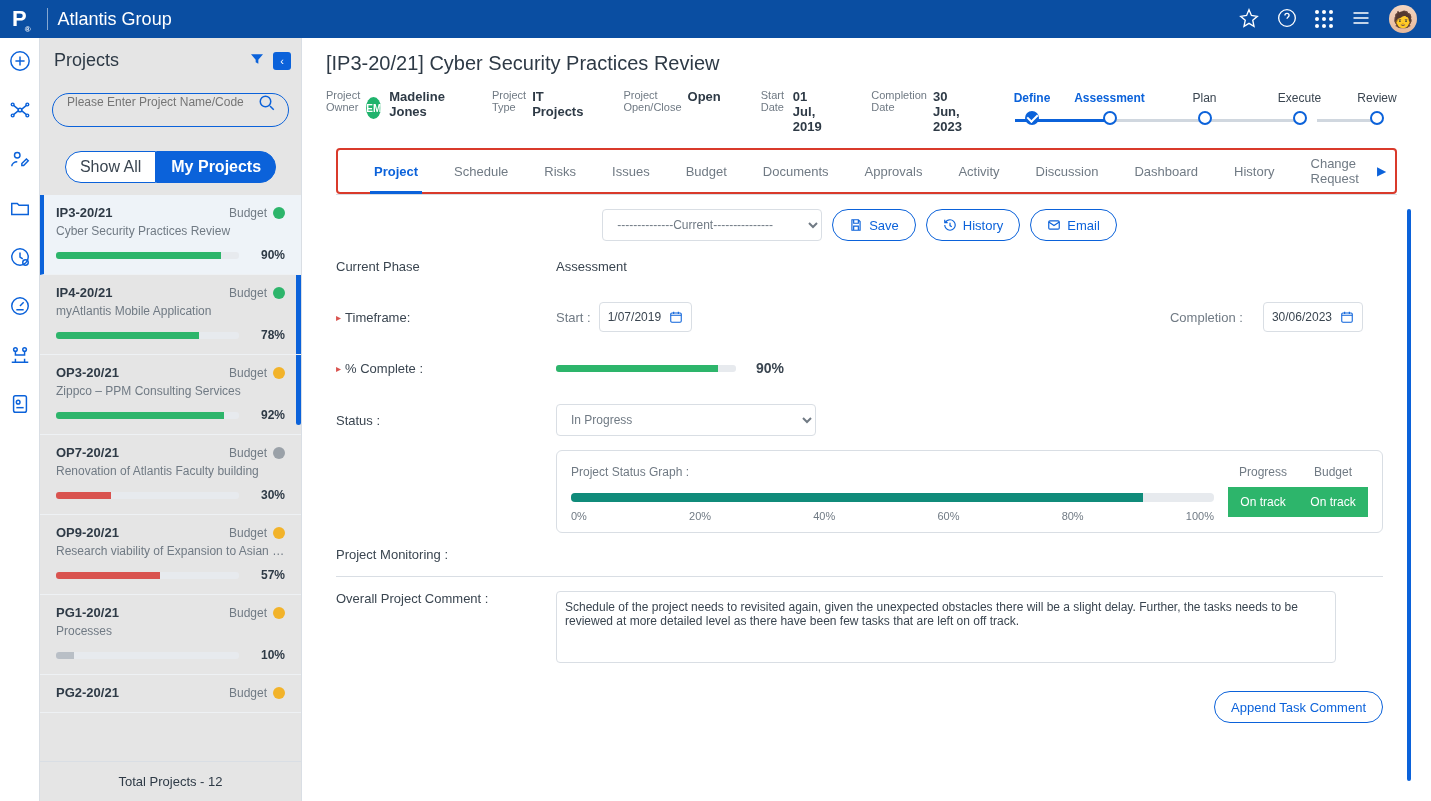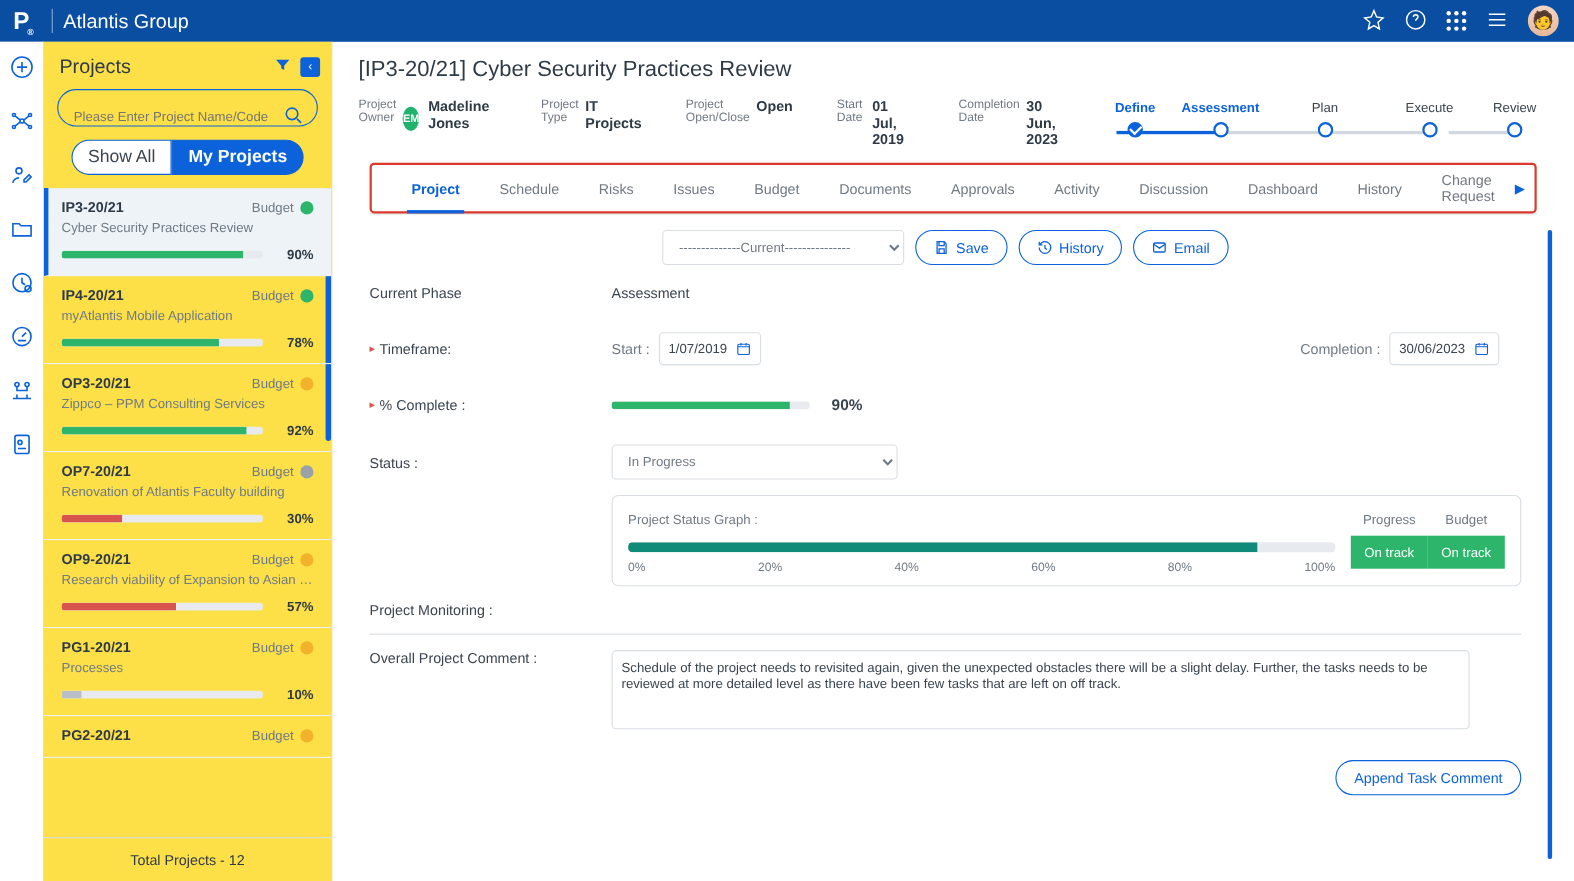--- a/index.html
+++ b/index.html
@@ -27,27 +27,27 @@
   .brand{font-size:18px;font-weight:500}
   .top-icons{margin-left:auto;display:flex;align-items:center;gap:18px}
   .top-icons svg{width:20px;height:20px;stroke:#fff;fill:none;stroke-width:1.6}
   .grid-icon{display:grid;grid-template-columns:repeat(3,4px);gap:3px}
   .grid-icon span{width:4px;height:4px;background:#fff;border-radius:50%}
   .avatar{width:28px;height:28px;border-radius:50%;background:linear-gradient(#f3d6c2,#e7b899);display:flex;align-items:center;justify-content:center;font-size:16px}
   
   .app{display:flex;height:calc(100vh - 38px);min-height:763px}
   .rail{width:40px;background:#fff;border-right:1px solid var(--border);display:flex;flex-direction:column;align-items:center;padding-top:12px;gap:24px}
   .rail .ic{width:22px;height:22px;stroke:var(--accent);fill:none;stroke-width:1.6}
-  .sidebar{width:262px;background:#fde047;border-right:1px solid var(--border);display:flex;flex-direction:column;position:relative}
+  .sidebar{width:262px;background:#e5e5e5;border-right:1px solid var(--border);display:flex;flex-direction:column;position:relative}
   .side-head{display:flex;align-items:center;padding:12px 10px 10px 14px}
   .side-title{font-size:18px;color:#2e3a46}
   .side-head .spacer{flex:1}
   .side-head svg{width:16px;height:16px;stroke:var(--accent);fill:var(--accent)}
   .collapse{width:18px;height:18px;border-radius:3px;background:var(--accent);color:#fff;display:flex;align-items:center;justify-content:center;margin-left:8px;font-size:11px}
-  .search{margin:0 12px;display:flex;align-items:flex-end;border:1px solid var(--accent);border-radius:22px;height:34px;padding:0 12px}
+  .search{margin:12px 12px;display:flex;align-items:flex-start;border:1px solid var(--accent);border-radius:22px;height:34px;padding:0 12px}
   .search input{border:none;outline:none;flex:1;font-size:12px;color:var(--muted);background:transparent}
   .search svg{width:18px;height:18px;stroke:var(--accent);fill:none;stroke-width:2}
   .toggle{display:flex;justify-content:center;margin:12px 0}
   .toggle .btn{padding:6px 14px;border:1px solid var(--accent);font-size:16px;cursor:pointer}
   .toggle .btn:first-child{border-radius:16px 0 0 16px;background:#fff;color:var(--text)}
   .toggle .btn:last-child{border-radius:0 16px 16px 0;background:var(--accent);color:#fff;font-weight:600}
   .plist{flex:1;overflow:auto}
   .pitem{padding:10px 16px 12px;border-bottom:1px solid #eef1f4;cursor:pointer;position:relative}
   .pitem.active{background:#eef3f8;border-left:4px solid var(--accent);padding-left:12px}
   .prow{display:flex;align-items:center}
@@ -419,21 +419,21 @@
             </div>
           <span style="margin-right:8px;color:var(--muted)">Start :</span>
           <span class="dateinput">
             <span>1/07/2019</span>
             <svg viewBox="0 0 24 24">
                 <rect x="3" y="5" width="18" height="16" rx="2"></rect>
                 <path d="M3 9h18M8 3v4M16 3v4"></path>
               </svg>
           </span>
           <span style="flex:1"></span>
-          <span style="margin-right:8px;color:var(--muted)">Completion :</span>
+          <span style="margin-right:20px;color:var(--muted)">Completion :</span>
           <span class="dateinput">
             <span>30/06/2023</span>
             <svg viewBox="0 0 24 24">
                 <rect x="3" y="5" width="18" height="16" rx="2"></rect>
                 <path d="M3 9h18M8 3v4M16 3v4"></path>
               </svg>
           </span>
           <span style="width:40px"></span>
         </div>
 

